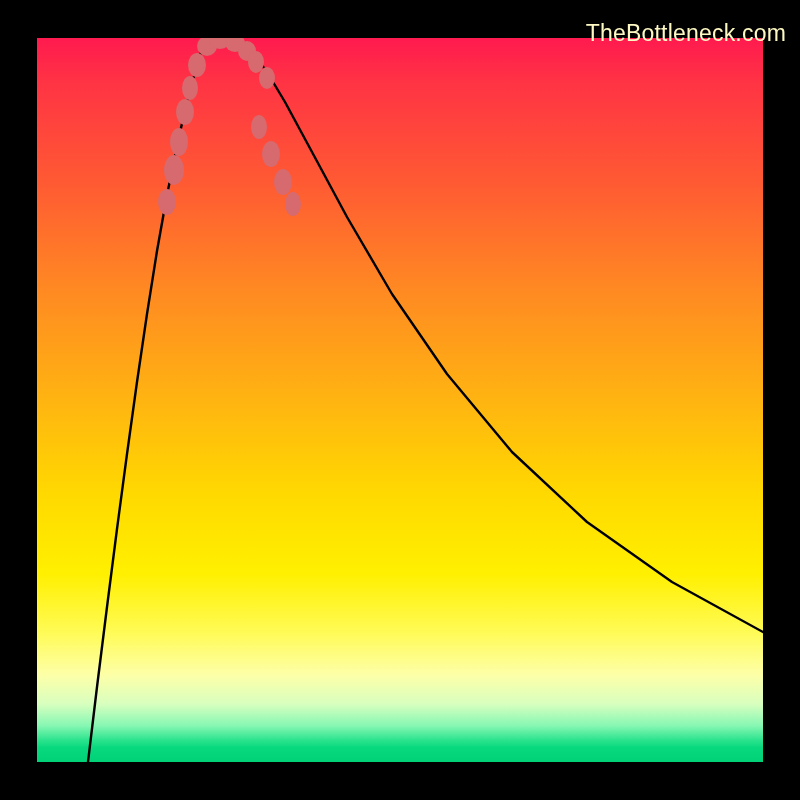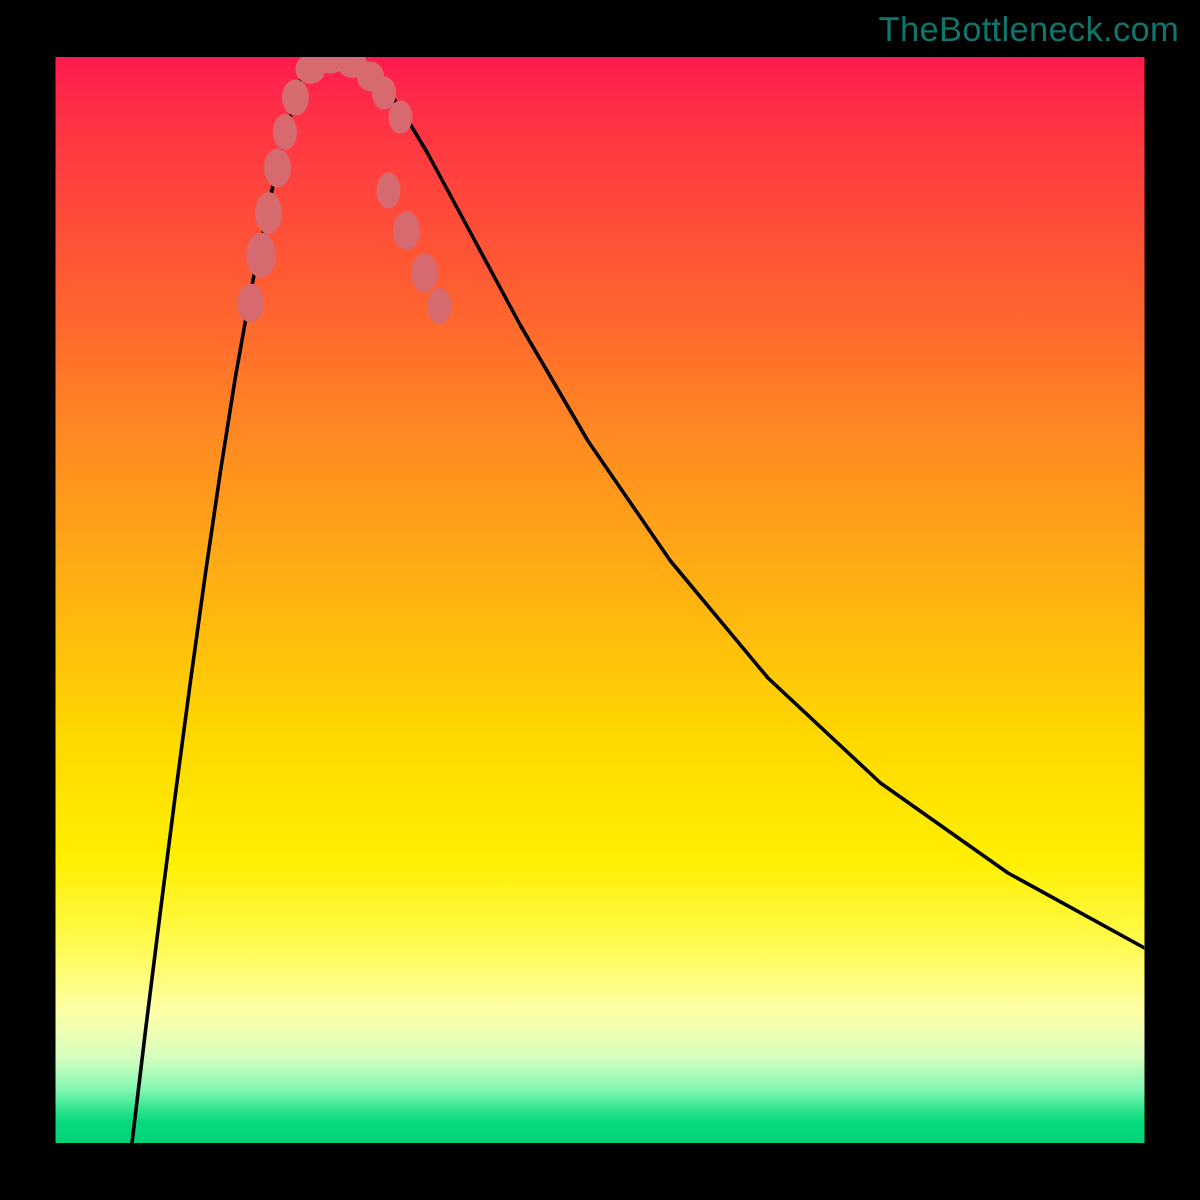--- a/index.html
+++ b/index.html
@@ -37,23 +37,23 @@
       #fdffa8 88%,
       #d8ffbf 92%,
       #86f7b3 95%,
       #2be38d 97%,
       #09d97e 98%,
       #02d277 100%
     );
   }
   .watermark {
     position: absolute;
-    top: 6px;
+    top: 20px;
     right: 14px;
-    color: #0f766e;
+    color: #fef9c3;
     font-size: 23px;
     font-weight: 500;
     letter-spacing: 0.2px;
     user-select: none;
   }
   svg {
     position: absolute;
     left: 0;
     top: 0;
   }

